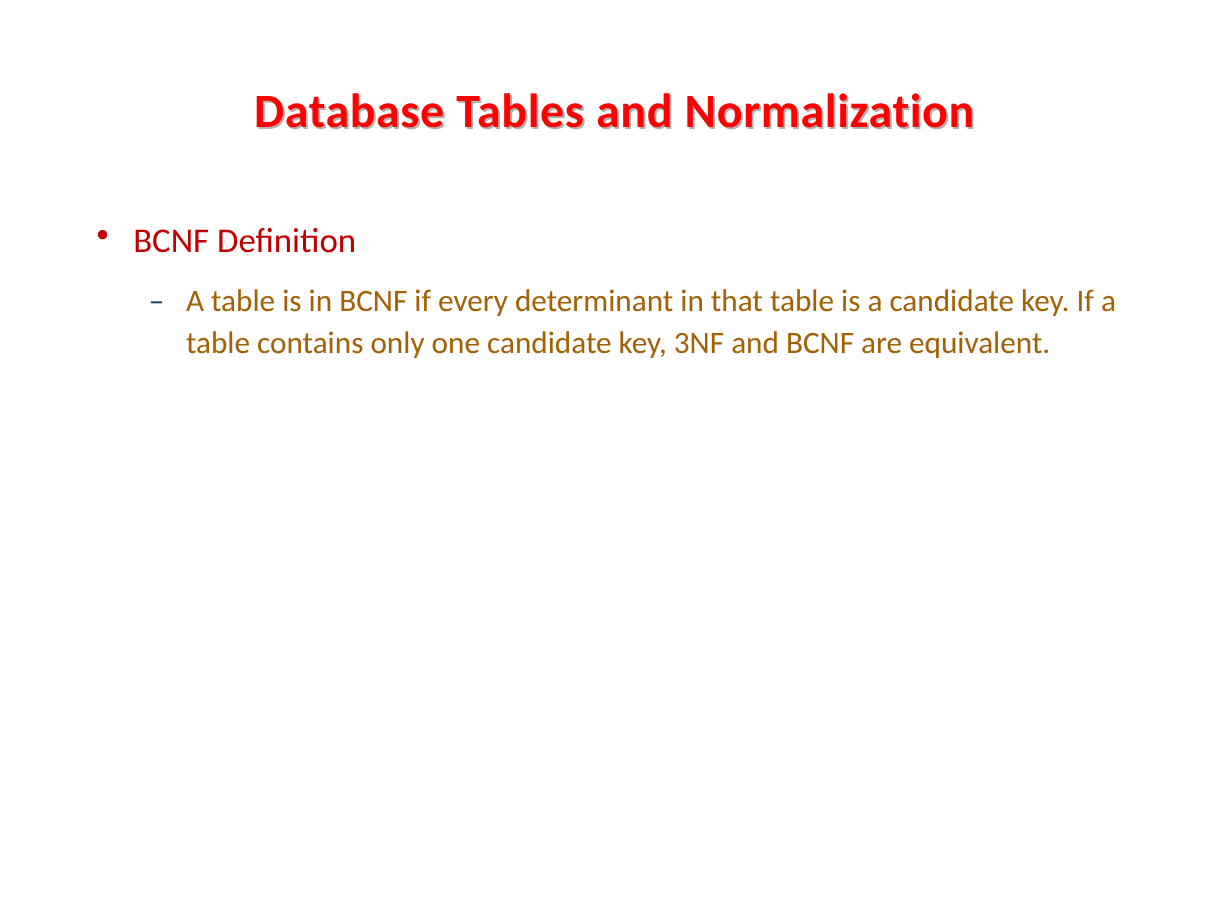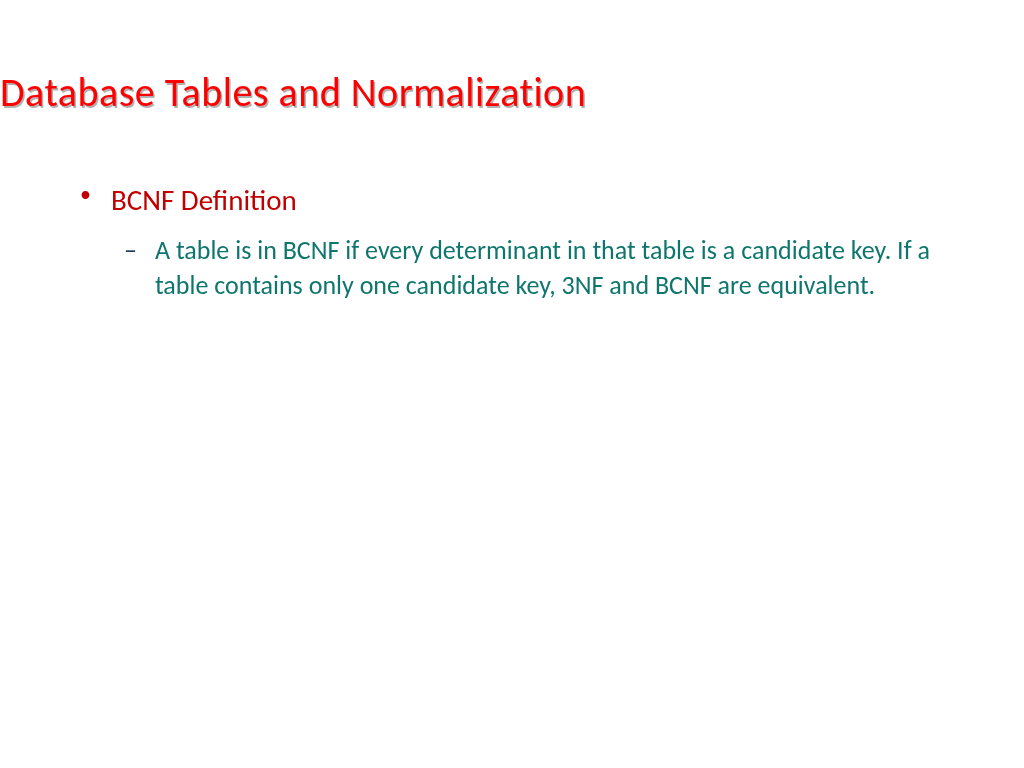--- a/index.html
+++ b/index.html
@@ -13,22 +13,23 @@
       background: #ffffff;
       font-family: Calibri, 'Segoe UI', Arial, sans-serif;
       position: relative;
       overflow: hidden;
     }
     .slide-title {
       position: absolute;
       top: 68px;
       left: 0;
       right: 0;
+      text-align: center;
       font-size: 40px;
-      font-weight: 400;
+      font-weight: 700;
       color: #ff0000;
       text-shadow: 1.5px 1.5px 0px rgba(100, 100, 100, 0.5);
       letter-spacing: 0.5px;
     }
     .content {
       position: absolute;
       top: 180px;
       left: 80px;
       right: 80px;
     }
@@ -57,21 +58,21 @@
       margin-top: 8px;
     }
     .bullet-level-2 .bullet-marker {
       color: #1f3864;
       font-size: 26px;
       margin-right: 18px;
       line-height: 1.35;
       flex-shrink: 0;
     }
     .bullet-level-2 .bullet-text {
-      color: #0f766e;
+      color: #a16207;
       font-size: 26px;
       line-height: 1.35;
     }
   </style>
 </head>
 <body>
 
 <h1 class="slide-title">Database Tables and Normalization</h1>
 
 <div class="content">

